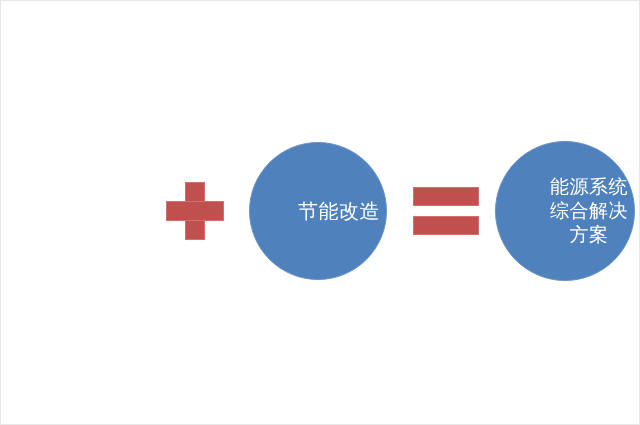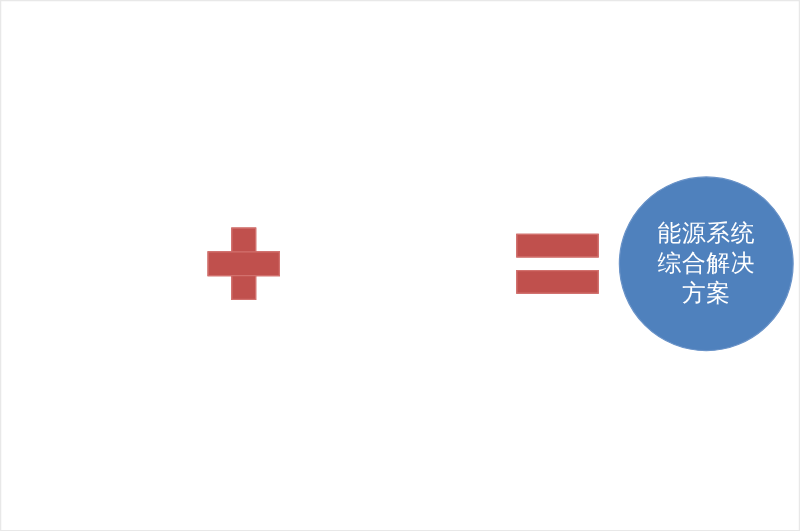--- a/index.html
+++ b/index.html
@@ -23,21 +23,21 @@
 
   
   .node-circle {
     position: absolute;
     border-radius: 50%;
     background: #4f81bd;
     border: 1px solid #6a93c8;
     box-sizing: border-box;
     display: flex;
     align-items: center;
-    justify-content: center;
+    justify-content: flex-end;
     text-align: center;
   }
   .node-label {
     color: #ffffff;
     font-family: "DejaVu Sans", "Liberation Sans", sans-serif;
     font-weight: 300;
     letter-spacing: 0.5px;
     line-height: 1.22;
     white-space: pre-line;
     padding: 0 6px;
@@ -120,20 +120,23 @@
 <body>
 
 <div id="canvas">
 
 
   <div id="op-plus">
     <span class="bar-v"></span>
     <span class="bar-h"></span>
   </div>
 
+  <div class="node-circle" id="circle-retrofit">
+    <span class="node-label">节能改造</span>
+  </div>
 
   <div id="op-equals">
     <span class="bar-eq top"></span>
     <span class="bar-eq bottom"></span>
   </div>
 
   <div class="node-circle" id="circle-solution">
     <span class="node-label">能源系统
 综合解决
 方案</span>

